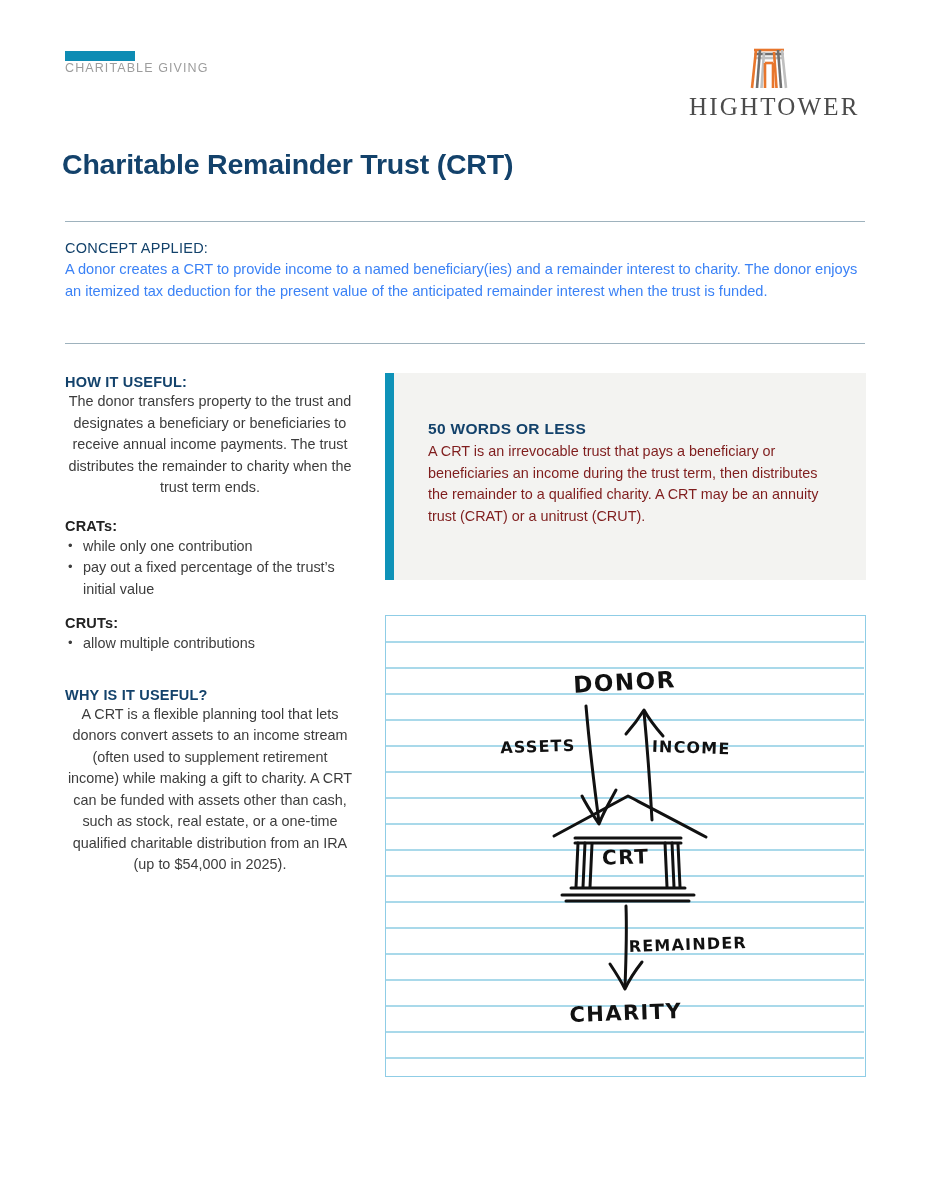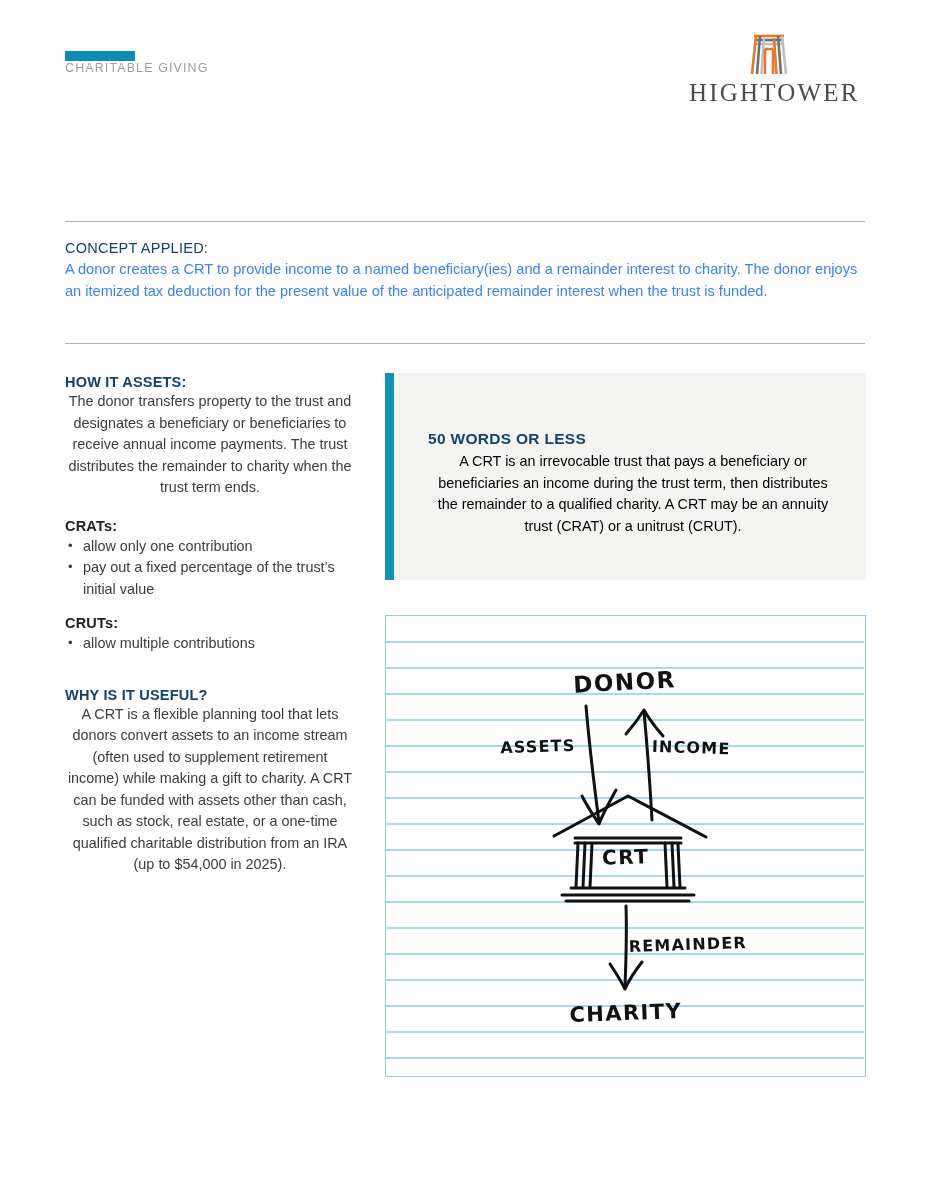--- a/index.html
+++ b/index.html
@@ -36,21 +36,21 @@
     left: 65px;
     top: 61px;
     font-size: 12.5px;
     letter-spacing: 1.1px;
     font-weight: 400;
     color: #9d9d9d;
   }
   .logo {
     position: absolute;
     right: 78px;
-    top: 32px;
+    top: 46px;
     width: 160px;
     text-align: center;
   }
   .logo-mark {
     display: block;
     margin: 0 auto 4px auto;
     width: 46px;
     height: 44px;
   }
   .logo-word {
@@ -166,35 +166,34 @@
     position: absolute;
     left: 385px;
     top: 373px;
     width: 9px;
     height: 207px;
     background: #0e92b8;
   }
   .callout-inner {
     position: absolute;
     left: 428px;
-    top: 430px;
+    top: 420px;
     width: 410px;
   }
   .callout-head {
     font-size: 15.5px;
     font-weight: 700;
     color: #13426b;
     letter-spacing: 0.3px;
     margin-bottom: 3px;
   }
   .callout-body {
     font-size: 14.4px;
     line-height: 21.5px;
-    color: #000000;
-    text-align: center;
+    color: #7f1d1d;
   }
 
   
   .notebook {
     position: absolute;
     left: 385px;
     top: 615px;
     width: 481px;
     height: 462px;
     border: 1.6px solid #8fcde6;
@@ -224,38 +223,39 @@
         <path d="M32 4 L35 42" stroke="#6f6f6f"></path>
         <path d="M28 6 L30.5 42" stroke="#e8762c"></path>
         <path d="M19 17 L19 42" stroke="#e8762c"></path>
         <path d="M27 17 L27 42" stroke="#e8762c"></path>
         <path d="M19 17 H27" stroke="#e8762c"></path>
       </g>
     </svg>
     <div class="logo-word">HIGHTOWER</div>
   </div>
 
+  <div class="doc-title">Charitable Remainder Trust (CRT)</div>
 
   <div class="rule r1"></div>
   <div class="rule r2"></div>
 
   <div class="concept">
     <div class="concept-head">CONCEPT APPLIED:</div>
     <div class="concept-body">A donor creates a CRT to provide income to a named beneficiary(ies) and a remainder interest to charity. The donor enjoys an itemized tax deduction for the present value of the anticipated remainder interest when the trust is funded.</div>
   </div>
 
   <div class="left-col">
-    <div class="sec-head">HOW IT ASSETS:</div>
+    <div class="sec-head">HOW IT USEFUL:</div>
     <p class="sec-body">The donor transfers property to the trust and designates a beneficiary or beneficiaries to receive annual income payments. The trust distributes the remainder to charity when the trust term ends.</p>
 
     <div class="gap-lg"></div>
 
     <div class="sec-head sub">CRATs:</div>
     <ul class="bullets">
-      <li>allow only one contribution</li>
+      <li>while only one contribution</li>
       <li>pay out a fixed percentage of the trust’s initial value</li>
     </ul>
 
     <div class="gap-md"></div>
 
     <div class="sec-head sub">CRUTs:</div>
     <ul class="bullets">
       <li>allow multiple contributions</li>
     </ul>
 

